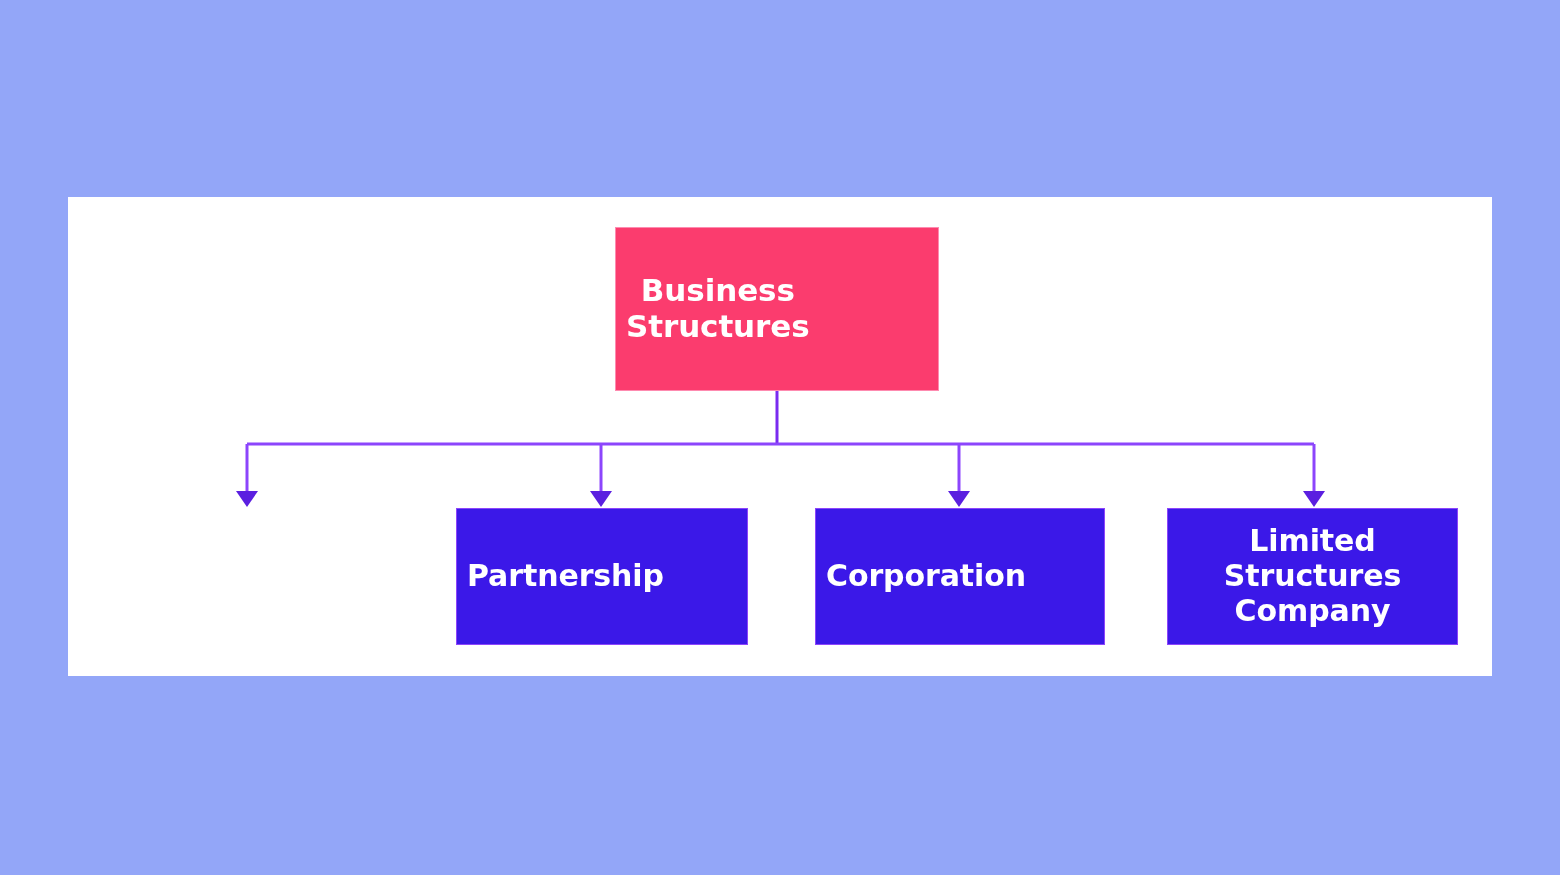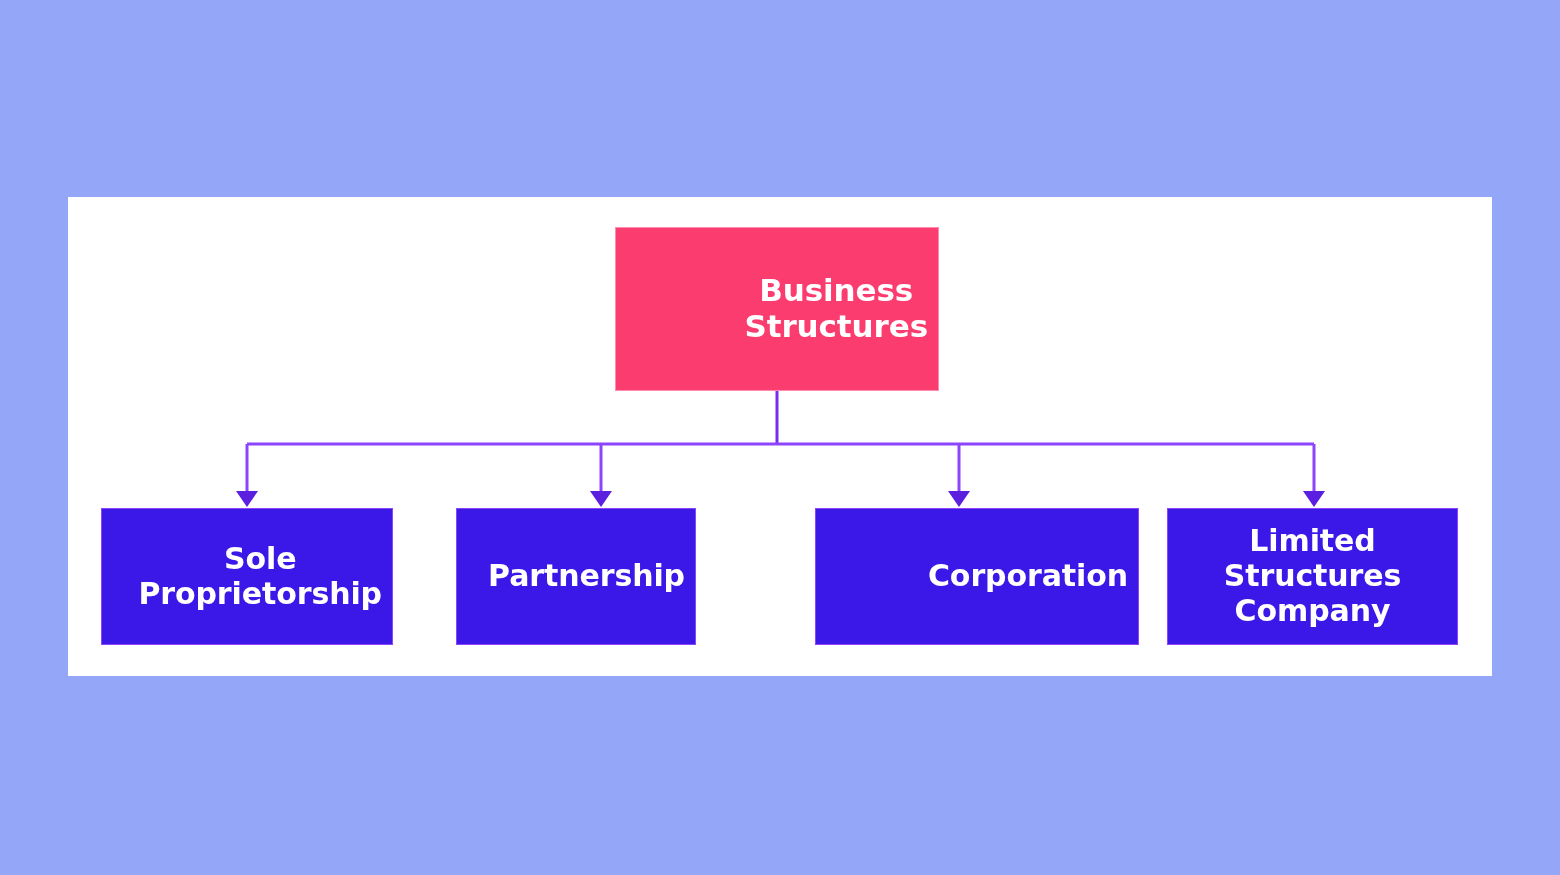--- a/index.html
+++ b/index.html
@@ -40,21 +40,21 @@
     height: 479px;
     pointer-events: none;
   }
 
   
   .node {
     position: absolute;
     box-sizing: border-box;
     display: flex;
     align-items: center;
-    justify-content: flex-end;
+    justify-content: flex-start;
     text-align: center;
     color: #ffffff;
     font-weight: bold;
     line-height: 1.16;
     letter-spacing: -0.1px;
     -webkit-font-smoothing: antialiased;
   }
 
   .node-root {
     left: 547px;
@@ -68,22 +68,22 @@
 
   .node-child {
     background: #3b18e8;
     border: 1px solid #8c45fc;
     font-size: 30px;
     top: 311px;
     height: 137px;
   }
 
   .node-child.c0 { left: 33px;   width: 292px; }
-  .node-child.c1 { left: 388px;  width: 240px; }
-  .node-child.c2 { left: 747px;  width: 324px; }
+  .node-child.c1 { left: 388px;  width: 292px; }
+  .node-child.c2 { left: 747px;  width: 290px; }
   .node-child.c3 { left: 1099px; width: 291px; }
 
   .node-label {
     display: block;
     padding: 0 10px;
     white-space: pre-line;
   }
 </style>
 </head>
 <body>
@@ -109,24 +109,20 @@
 
       <line x1="1246" y1="247" x2="1246" y2="295" stroke="#8c45fc" stroke-width="3"></line>
       <polygon points="1235,294 1257,294 1246,310" fill="#5b1fe0"></polygon>
     </svg>
 
     <div class="node node-root">
       <span class="node-label">Business
 Structures</span>
     </div>
 
-    <div class="node node-child c0">
-      <span class="node-label">Sole
-Proprietorship</span>
-    </div>
 
     <div class="node node-child c1">
       <span class="node-label">Partnership</span>
     </div>
 
     <div class="node node-child c2">
       <span class="node-label">Corporation</span>
     </div>
 
     <div class="node node-child c3">

